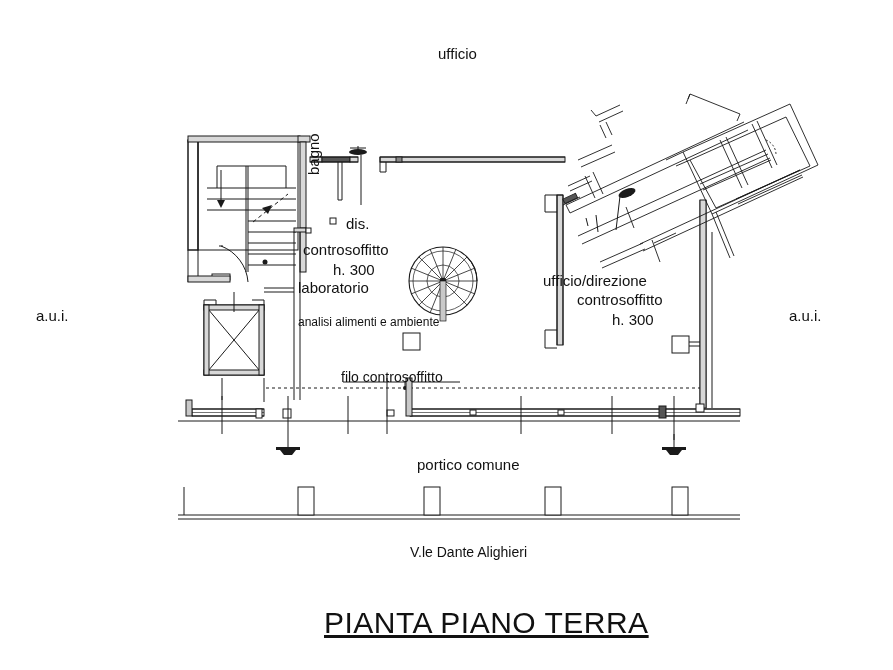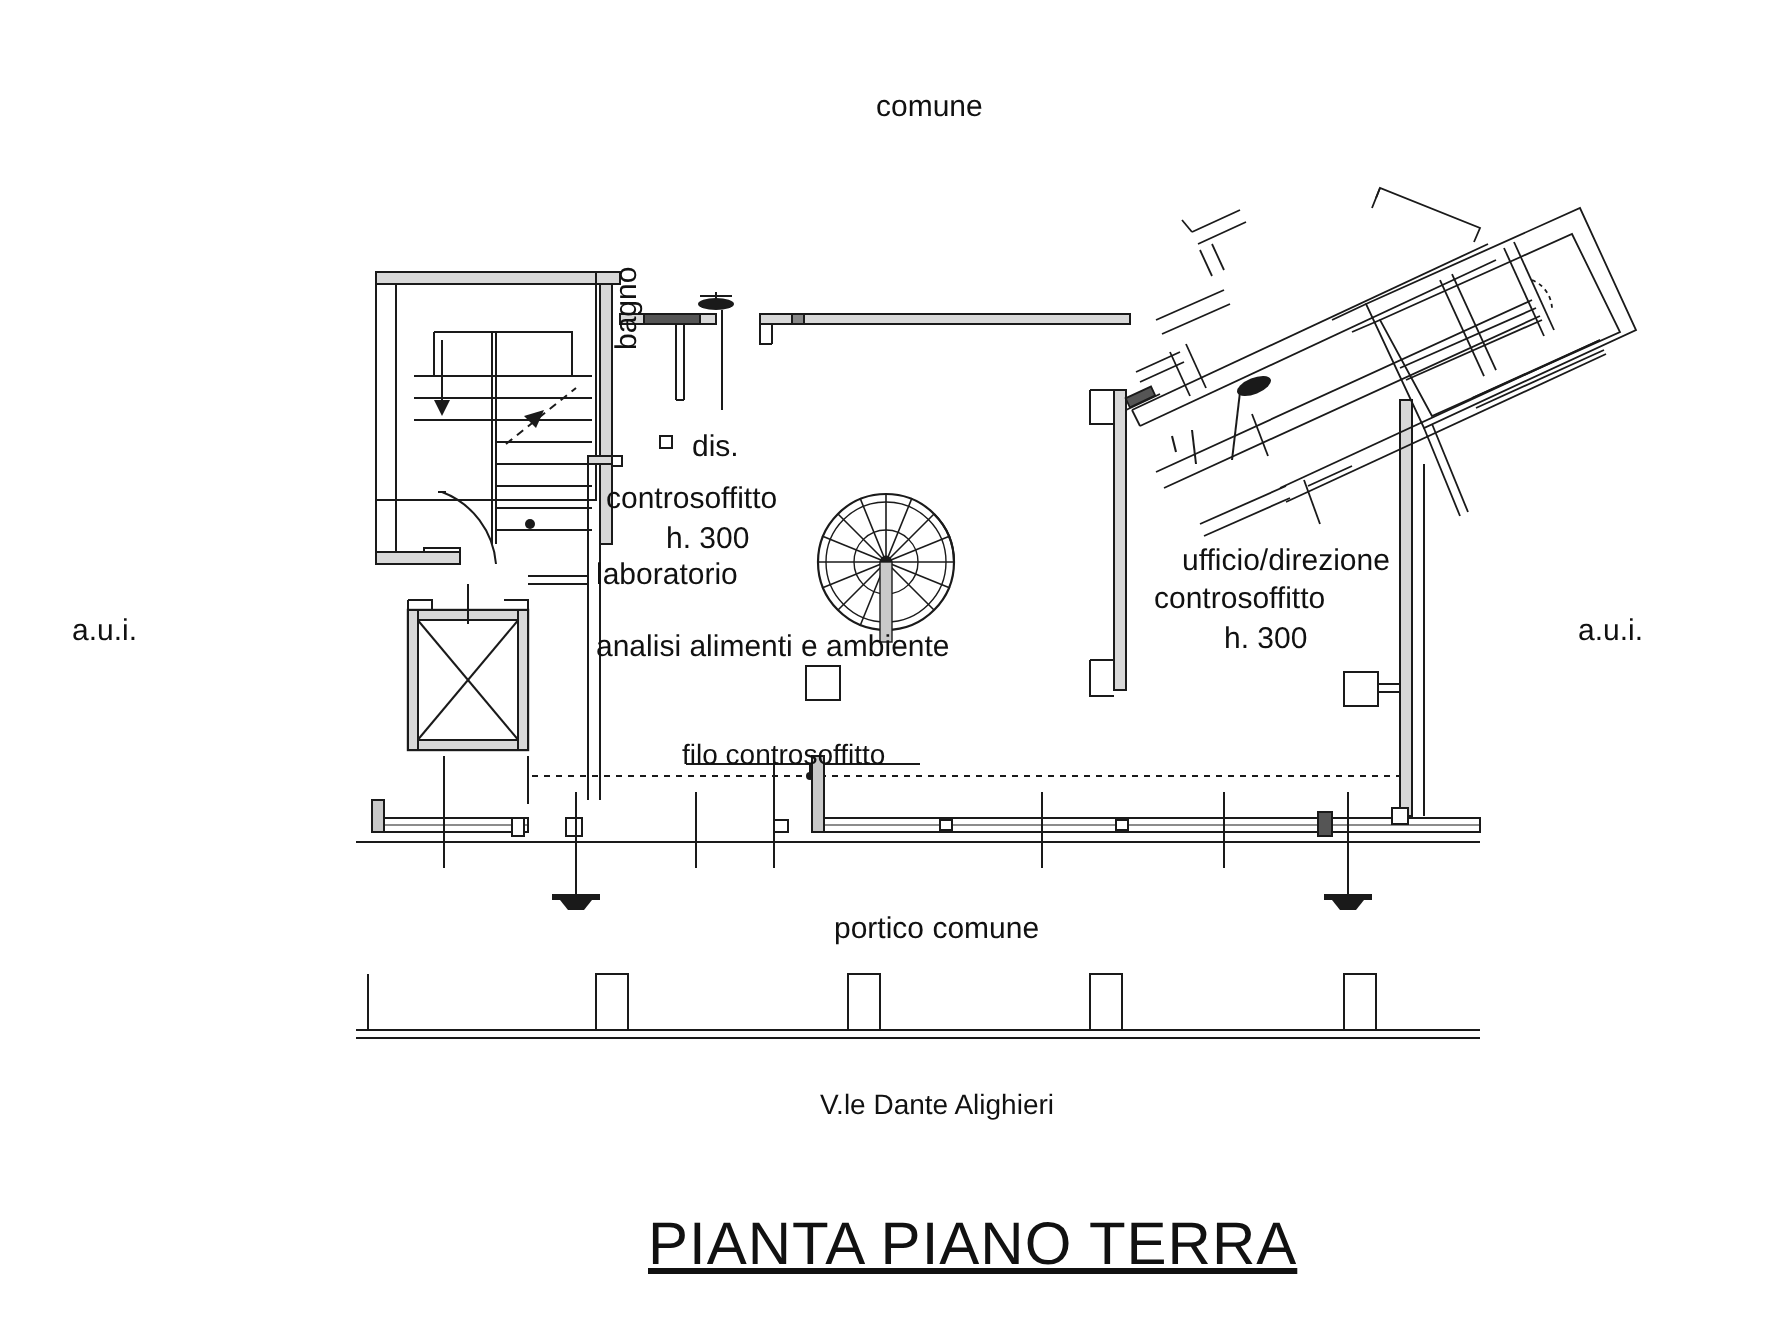--- a/index.html
+++ b/index.html
@@ -9,22 +9,22 @@
   .lbl{position:absolute;white-space:nowrap;color:#111;}
   .t-cortile{left:438px;top:45px;font-size:15px;}
   .t-aui-l{left:36px;top:307px;font-size:15px;}
   .t-aui-r{left:789px;top:307px;font-size:15px;}
   .t-bagno{left:305px;top:175px;font-size:15px;
            transform:rotate(-90deg);transform-origin:left top;}
   .t-dis{left:346px;top:191px;font-size:15px;margin-top:24px;}
   .t-cs1{left:303px;top:241px;font-size:15px;}
   .t-h1{left:333px;top:261px;font-size:15px;}
   .t-lab{left:298px;top:279px;font-size:15px;}
-  .t-lab2{left:298px;top:315px;font-size:15px;}
-  .t-uff{left:591px;top:272px;font-size:15px;}
+  .t-lab2{left:298px;top:315px;font-size:12px;}
+  .t-uff{left:543px;top:272px;font-size:15px;}
   .t-cs2{left:577px;top:291px;font-size:15px;}
   .t-h2{left:612px;top:311px;font-size:15px;}
   .t-filo{left:341px;top:369px;font-size:14px;}
   .t-portico{left:393px;top:456px;font-size:15px;margin-left:24px;}
   .t-street{left:410px;top:544px;font-size:14px;}
   .t-title{left:324px;top:606px;font-size:30px;letter-spacing:.5px;text-decoration:underline;}
 </style>
 </head>
 <body>
 
@@ -312,21 +312,21 @@
       <line x1="184" y1="487" x2="184" y2="515"></line>
       <rect x="298" y="487" width="16" height="28" fill="#fff"></rect>
       <rect x="424" y="487" width="16" height="28" fill="#fff"></rect>
       <rect x="545" y="487" width="16" height="28" fill="#fff"></rect>
       <rect x="672" y="487" width="16" height="28" fill="#fff"></rect>
     </g>
 
   </g>
 </svg>
 
-<div class="lbl t-cortile">comune</div>
+<div class="lbl t-cortile">ufficio</div>
 <div class="lbl t-aui-l">a.u.i.</div>
 <div class="lbl t-aui-r">a.u.i.</div>
 <div class="lbl t-bagno">bagno</div>
 <div class="lbl t-dis">dis.</div>
 <div class="lbl t-cs1">controsoffitto</div>
 <div class="lbl t-h1">h. 300</div>
 <div class="lbl t-lab">laboratorio</div>
 <div class="lbl t-lab2">analisi alimenti e ambiente</div>
 <div class="lbl t-uff">ufficio/direzione</div>
 <div class="lbl t-cs2">controsoffitto</div>

